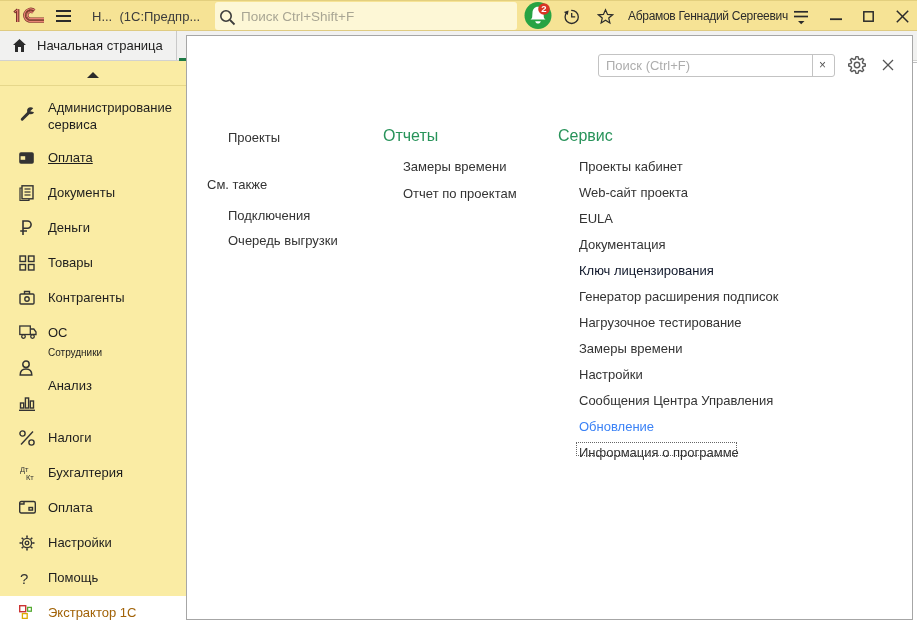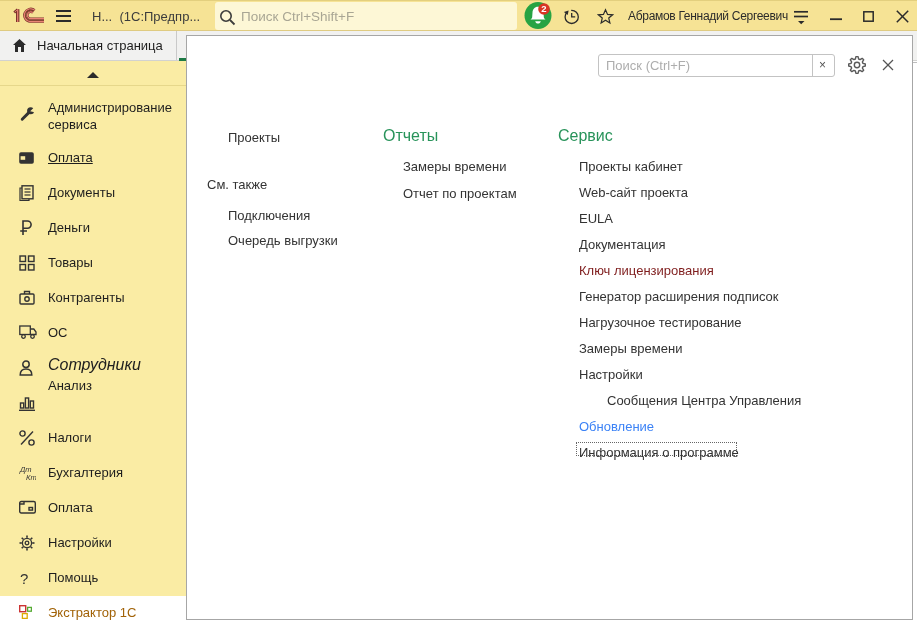--- a/index.html
+++ b/index.html
@@ -161,39 +161,39 @@
           <circle cx="13.5" cy="11.5" r="1.8"></circle>
         </g>
       </svg></div>
     <div class="abs" style="left:48px;top:325px;font-size:13px;color:#1e1e1e;">ОС</div>
     <div class="abs" style="left:19px;top:360px;width:18px;height:18px;"><svg width="14" height="16" viewBox="0 0 14 16">
         <g fill="none" stroke="#333" stroke-width="1.5">
           <circle cx="7" cy="4.2" r="3.2"></circle>
           <path d="M1.2 15 C1.2 10.8 4 9 7 9 C10 9 12.8 10.8 12.8 15 Z"></path>
         </g>
       </svg></div>
-    <div class="abs" style="left:48px;top:356px;font-size:16px;color:#1e1e1e;font-style:italic;">Сотрудники</div>
+    <div class="abs" style="left:48px;top:347px;font-size:10px;color:#1e1e1e;">Сотрудники</div>
     <div class="abs" style="left:19px;top:395px;width:18px;height:18px;"><svg width="16" height="16" viewBox="0 0 16 16">
         <g fill="none" stroke="#333" stroke-width="1.4">
           <rect x="1.5" y="8" width="3.2" height="5"></rect>
           <rect x="6.4" y="3" width="3.2" height="10"></rect>
           <rect x="11.3" y="6" width="3.2" height="7"></rect>
           <line x1="0" y1="15.3" x2="16" y2="15.3"></line>
         </g>
       </svg></div>
     <div class="abs" style="left:48px;top:378px;font-size:13px;color:#1e1e1e;">Анализ</div>
     <div class="abs" style="left:19px;top:430px;width:18px;height:18px;"><svg width="16" height="16" viewBox="0 0 16 16">
         <g fill="none" stroke="#333" stroke-width="1.4">
           <circle cx="3.5" cy="3.5" r="2.6"></circle>
           <circle cx="12.5" cy="12.5" r="2.6"></circle>
           <line x1="14" y1="1.5" x2="2" y2="14.5"></line>
         </g>
       </svg></div>
     <div class="abs" style="left:48px;top:430px;font-size:13px;color:#1e1e1e;">Налоги</div>
-    <div class="abs" style="left:19px;top:465px;width:18px;height:18px;font-style:italic;"><svg width="17" height="16" viewBox="0 0 17 16">
+    <div class="abs" style="left:19px;top:465px;width:18px;height:18px;"><svg width="17" height="16" viewBox="0 0 17 16">
         <text x="1" y="7" font-size="7.5" fill="#333" font-family="Liberation Sans">Дт</text>
         <text x="7" y="15" font-size="7.5" fill="#333" font-family="Liberation Sans">Кт</text>
       </svg></div>
     <div class="abs" style="left:48px;top:465px;font-size:13px;color:#1e1e1e;">Бухгалтерия</div>
     <div class="abs" style="left:19px;top:500px;width:18px;height:18px;"><svg width="17" height="14" viewBox="0 0 17 14">
         <g fill="none" stroke="#333" stroke-width="1.4">
           <rect x="0.7" y="1.5" width="15.6" height="11.5" rx="1.5"></rect>
           <path d="M0.7 4 L5 4 L5 1.5"></path>
           <rect x="10" y="7.5" width="3.5" height="2.6"></rect>
         </g>
@@ -255,22 +255,22 @@
     <div class="abs" style="left:228px;top:208px;font-size:13px;color:#333;">Подключения</div>
     <div class="abs" style="left:228px;top:233px;font-size:13px;color:#333;">Очередь выгрузки</div>
     <div class="abs" style="left:383px;top:127px;font-size:16px;color:#28935a;">Отчеты</div>
     <div class="abs" style="left:403px;top:159px;font-size:13px;color:#333;">Замеры времени</div>
     <div class="abs" style="left:403px;top:186px;font-size:13px;color:#333;">Отчет по проектам</div>
     <div class="abs" style="left:558px;top:127px;font-size:16px;color:#28935a;">Сервис</div>
     <div class="abs" style="left:579px;top:159px;font-size:13px;color:#333;">Проекты кабинет</div>
     <div class="abs" style="left:579px;top:185px;font-size:13px;color:#333;">Web-сайт проекта</div>
     <div class="abs" style="left:579px;top:211px;font-size:13px;color:#333;">EULA</div>
     <div class="abs" style="left:579px;top:237px;font-size:13px;color:#333;">Документация</div>
-    <div class="abs" style="left:579px;top:263px;font-size:13px;color:#7f1d1d;">Ключ лицензирования</div>
+    <div class="abs" style="left:579px;top:263px;font-size:13px;color:#0f172a;">Ключ лицензирования</div>
     <div class="abs" style="left:579px;top:289px;font-size:13px;color:#333;">Генератор расширения подписок</div>
     <div class="abs" style="left:579px;top:315px;font-size:13px;color:#333;">Нагрузочное тестирование</div>
     <div class="abs" style="left:579px;top:341px;font-size:13px;color:#333;">Замеры времени</div>
     <div class="abs" style="left:579px;top:367px;font-size:13px;color:#333;">Настройки</div>
-    <div class="abs" style="left:579px;top:393px;font-size:13px;color:#333;margin-left:28px;">Сообщения Центра Управления</div>
+    <div class="abs" style="left:579px;top:393px;font-size:13px;color:#333;">Сообщения Центра Управления</div>
     <div class="abs" style="left:579px;top:419px;font-size:13px;color:#3b82f6;">Обновление</div>
     <div class="abs" style="left:576px;top:442px;width:161px;height:14px;border:1px dotted #666;"></div>
     <div class="abs" style="left:579px;top:445px;font-size:13px;color:#333;">Информация о программе</div>
   </div>
 
 </body></html>

